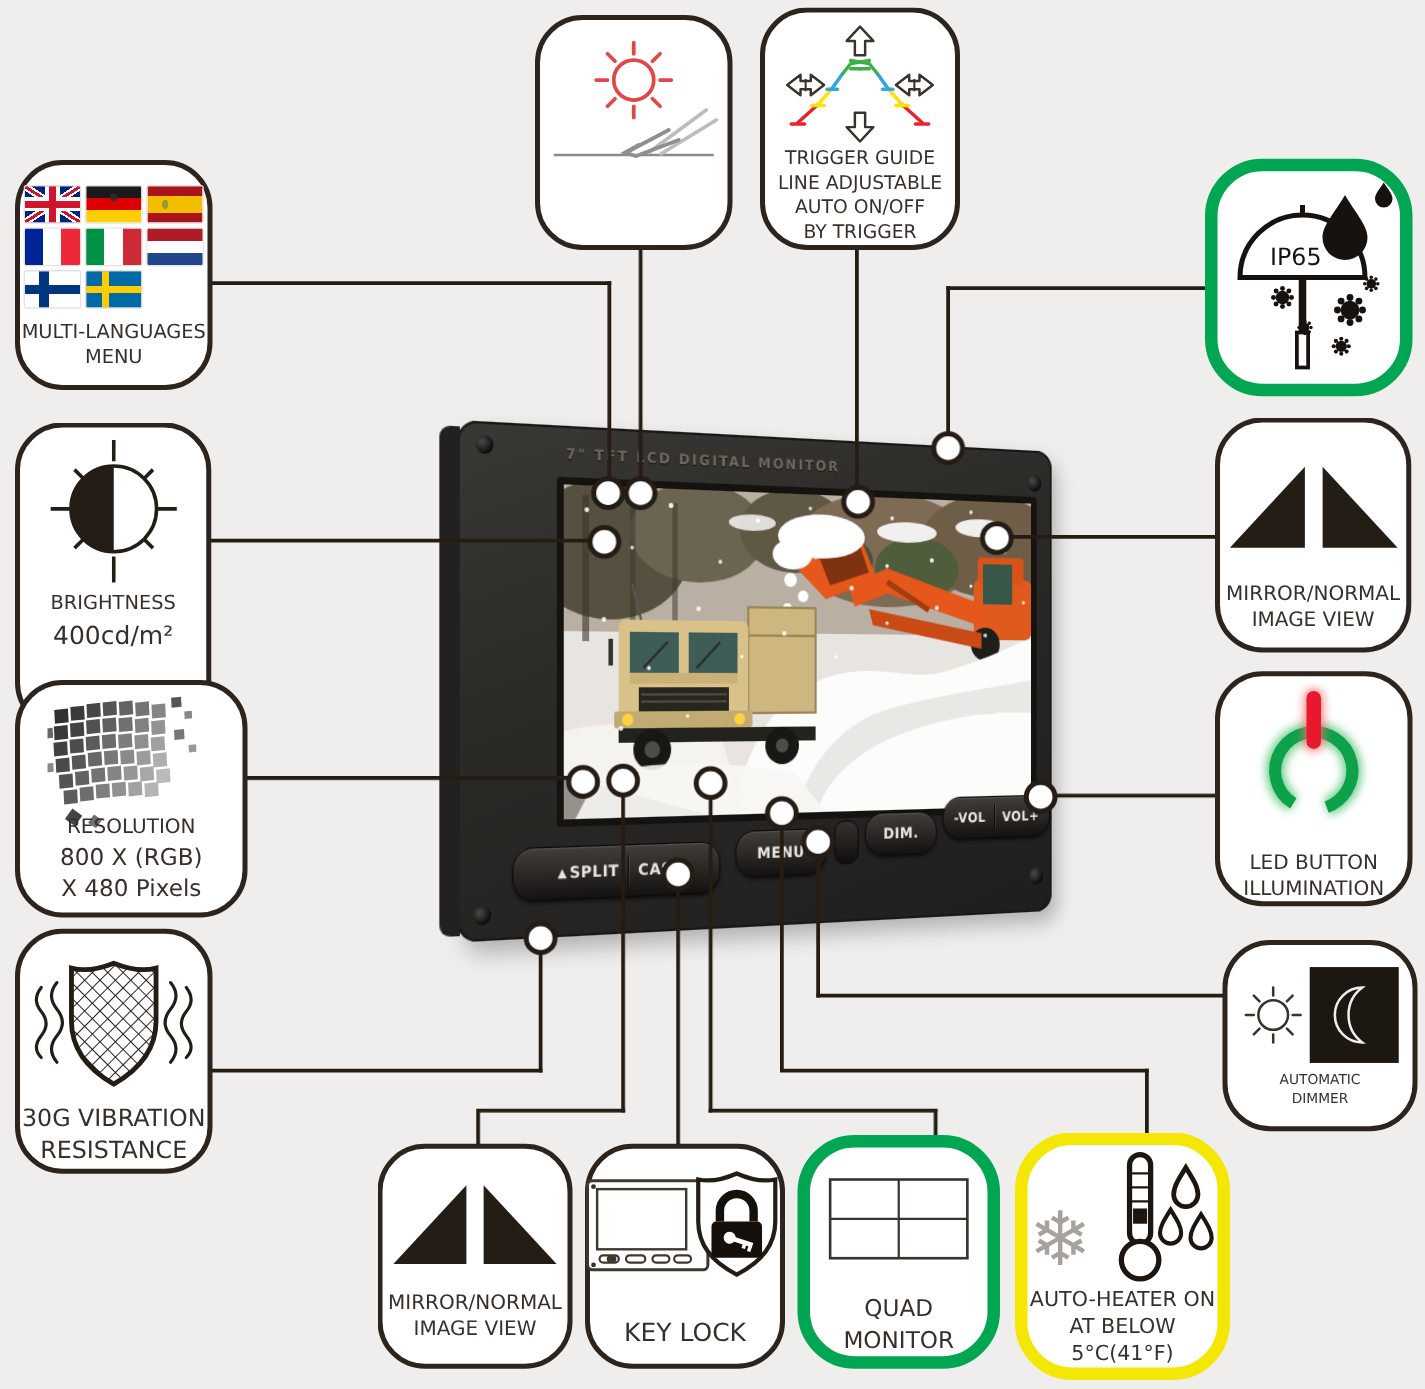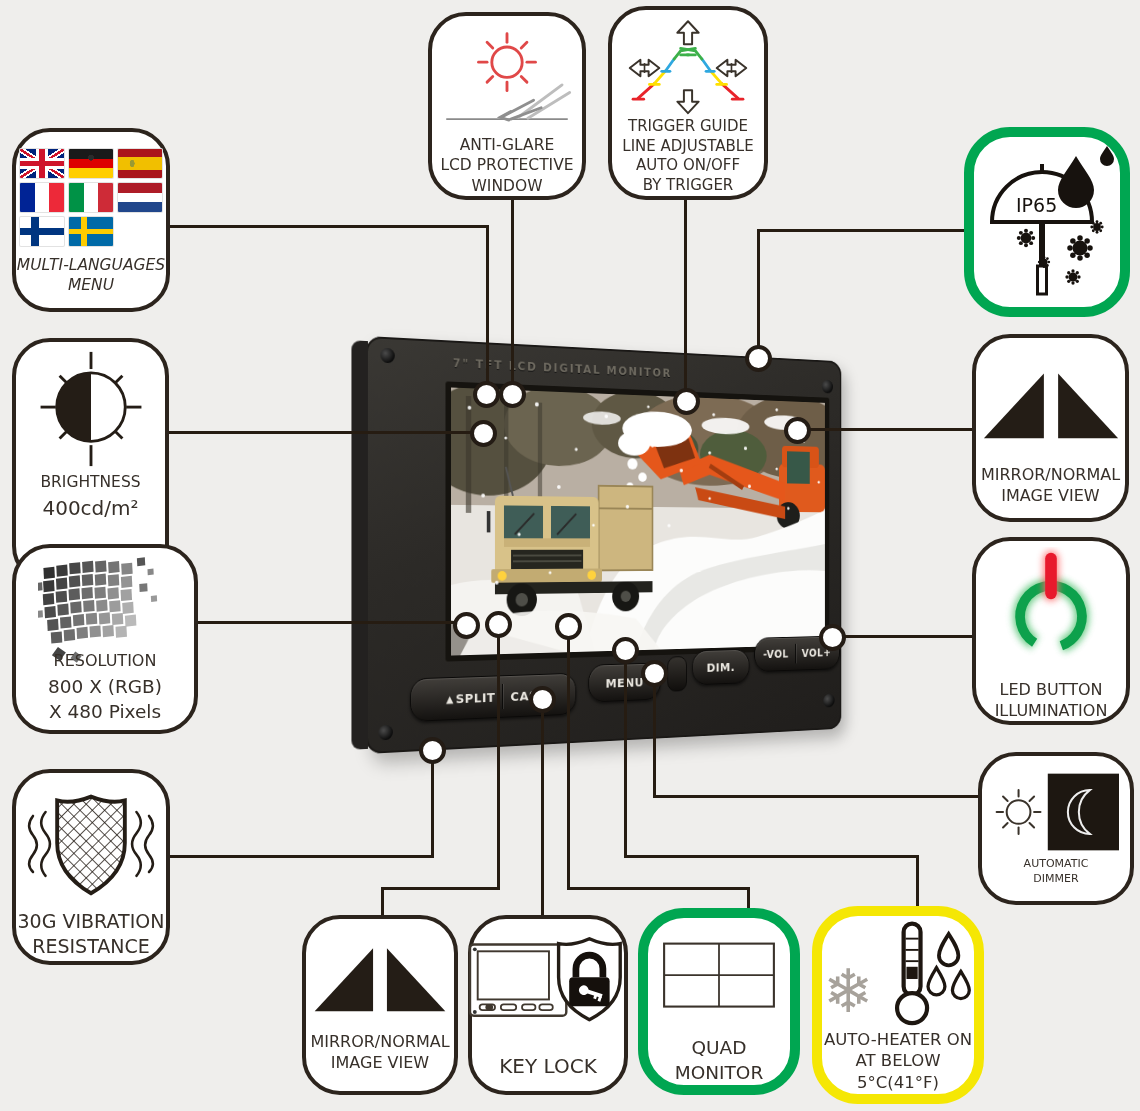--- a/index.html
+++ b/index.html
@@ -250,21 +250,21 @@
     <div class="flaggrid">
       <div class="flag f-uk"></div>
       <div class="flag f-de"></div>
       <div class="flag f-es"></div>
       <div class="flag f-fr"></div>
       <div class="flag f-it"></div>
       <div class="flag f-nl"></div>
       <div class="flag f-fi"></div>
       <div class="flag f-se"></div>
     </div>
-    <div class="lbl" style="margin-top:9px;font-style:italic;">
+    <div class="lbl" style="margin-top:9px;">
       <div>MULTI-LANGUAGES</div>
       <div>MENU</div>
     </div>
   </div>
 
   <div class="fbox" style="left:428px;top:12px;width:158px;height:188px;">
     <svg width="140" height="106" viewBox="0 0 140 106" style="margin-top:12px;">
       <g stroke="#e04848" stroke-width="3" stroke-linecap="round">
         <circle cx="70" cy="36" r="16" fill="none"></circle>
         <line x1="70" y1="6" x2="70" y2="15"></line>
@@ -280,25 +280,20 @@
       <g stroke="#bdbdbd" stroke-width="3" stroke-linecap="round">
         <line x1="128" y1="60" x2="82" y2="94"></line>
           <line x1="136" y1="68" x2="92" y2="95"></line>
       </g>
       <g stroke="#8f8f8f" stroke-width="3" stroke-linecap="round">
         <line x1="98" y1="76" x2="64" y2="94"></line>
           <line x1="106" y1="84" x2="74" y2="96"></line>
         <polyline points="74,88 63,94 72,97" fill="none"></polyline>
       </g>
     </svg>
-    <div class="lbl" style="margin-top:6px;">
-      <div>ANTI-GLARE</div>
-      <div>LCD PROTECTIVE</div>
-      <div>WINDOW</div>
-    </div>
   </div>
 
   <div class="fbox" style="left:608px;top:6px;width:160px;height:194px;">
     <svg width="150" height="112" viewBox="0 0 150 118" style="margin-top:8px;">
       <g stroke="#3a332b" stroke-width="2.4" fill="#fff" stroke-linejoin="round">
         <path d="M75,4 L62,18 L70,18 L70,32 L80,32 L80,18 L88,18 Z"></path>
         <path d="M75,116 L62,102 L70,102 L70,88 L80,88 L80,102 L88,102 Z"></path>
         <path d="M4,61 L17,51 L17,57 L27,57 L27,51 L40,61 L27,71 L27,65 L17,65 L17,71 Z"></path>
         <path d="M146,61 L133,51 L133,57 L123,57 L123,51 L110,61 L123,71 L123,65 L133,65 L133,71 Z"></path>
       </g>
@@ -449,21 +444,21 @@
       <circle cx="65" cy="72" r="32" fill="none" stroke="#0da14c" stroke-width="10" stroke-dasharray="172 29" transform="rotate(122 65 72)"></circle>
       <rect x="57" y="4" width="16" height="52" rx="8" fill="#ff6a6a" filter="url(#blurf)" opacity=".85"></rect>
       <rect x="59" y="6" width="12" height="48" rx="6" fill="#e8192c"></rect>
     </svg>
     <div class="lbl" style="margin-top:12px;font-size:16px;">
       <div>LED BUTTON</div>
       <div>ILLUMINATION</div>
     </div>
   </div>
 
-  <div class="fbox" style="left:12px;top:769px;width:158px;height:196px;">
+  <div class="fbox" style="left:12px;top:743px;width:158px;height:196px;">
     <svg width="150" height="116" viewBox="0 0 150 120" style="margin-top:12px;">
       <path d="M75,12 Q95,20 110,16 L110,60 Q110,92 75,112 Q40,92 40,60 L40,16 Q55,20 75,12 Z" fill="url(#hx)" stroke="#241d16" stroke-width="4"></path>
       <g stroke="#241d16" stroke-width="2.6" fill="none" stroke-linecap="round">
         <path d="M28,28 q-9,11 0,22 q9,11 0,22 q-9,11 0,22"></path>
         <path d="M15,32 q-8,10 0,20 q8,10 0,20 q-8,10 0,18"></path>
         <path d="M122,28 q9,11 0,22 q-9,11 0,22 q9,11 0,22"></path>
         <path d="M135,32 q8,10 0,20 q-8,10 0,20 q8,10 0,18"></path>
       </g>
     </svg>
     <div class="lbl" style="margin-top:8px;font-size:19px;">

